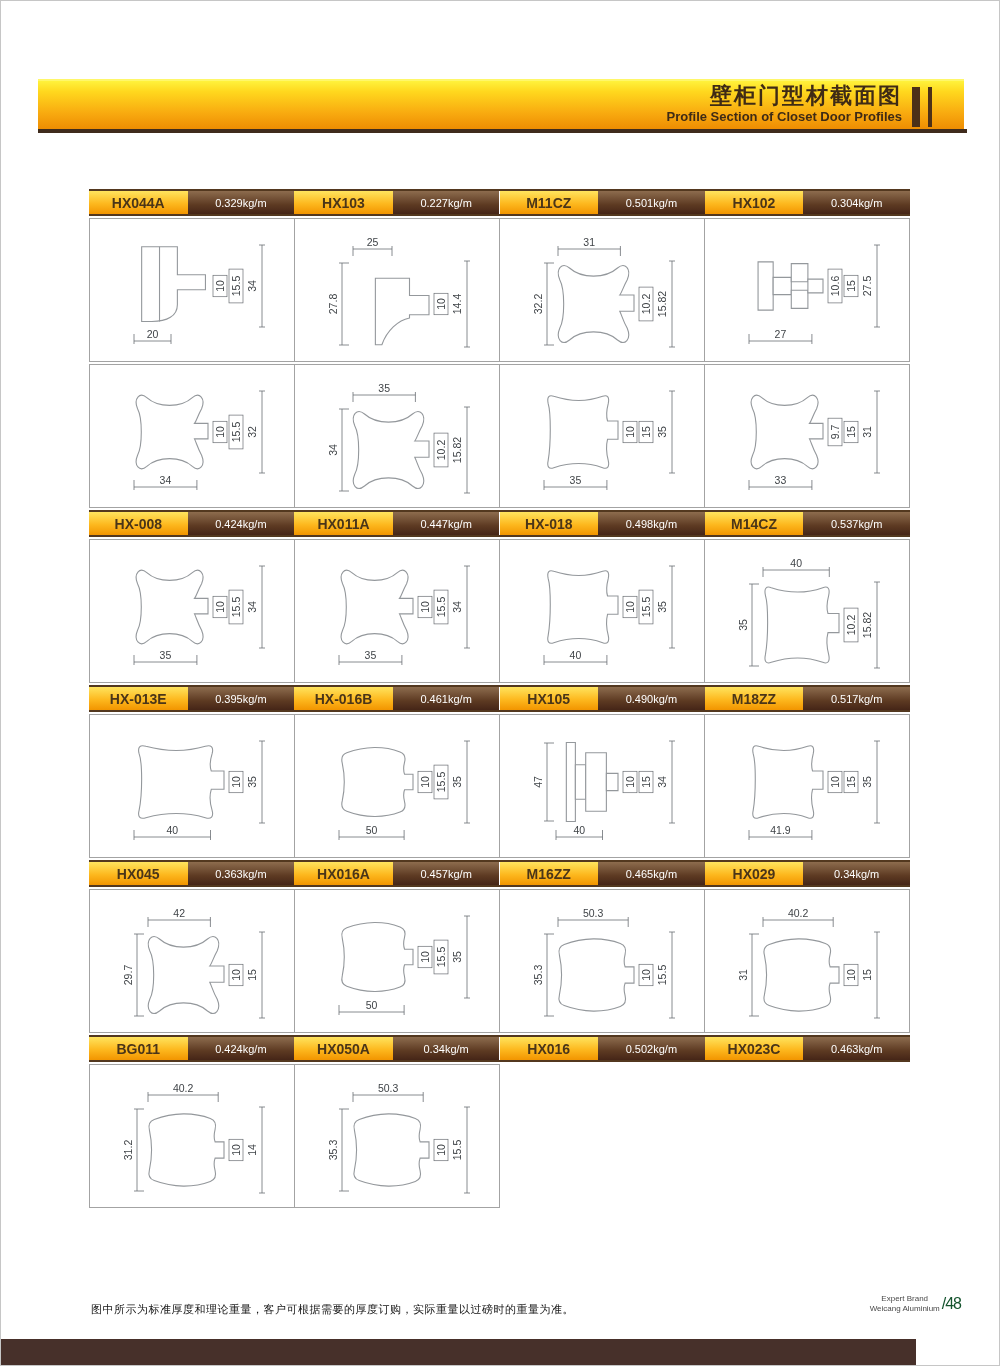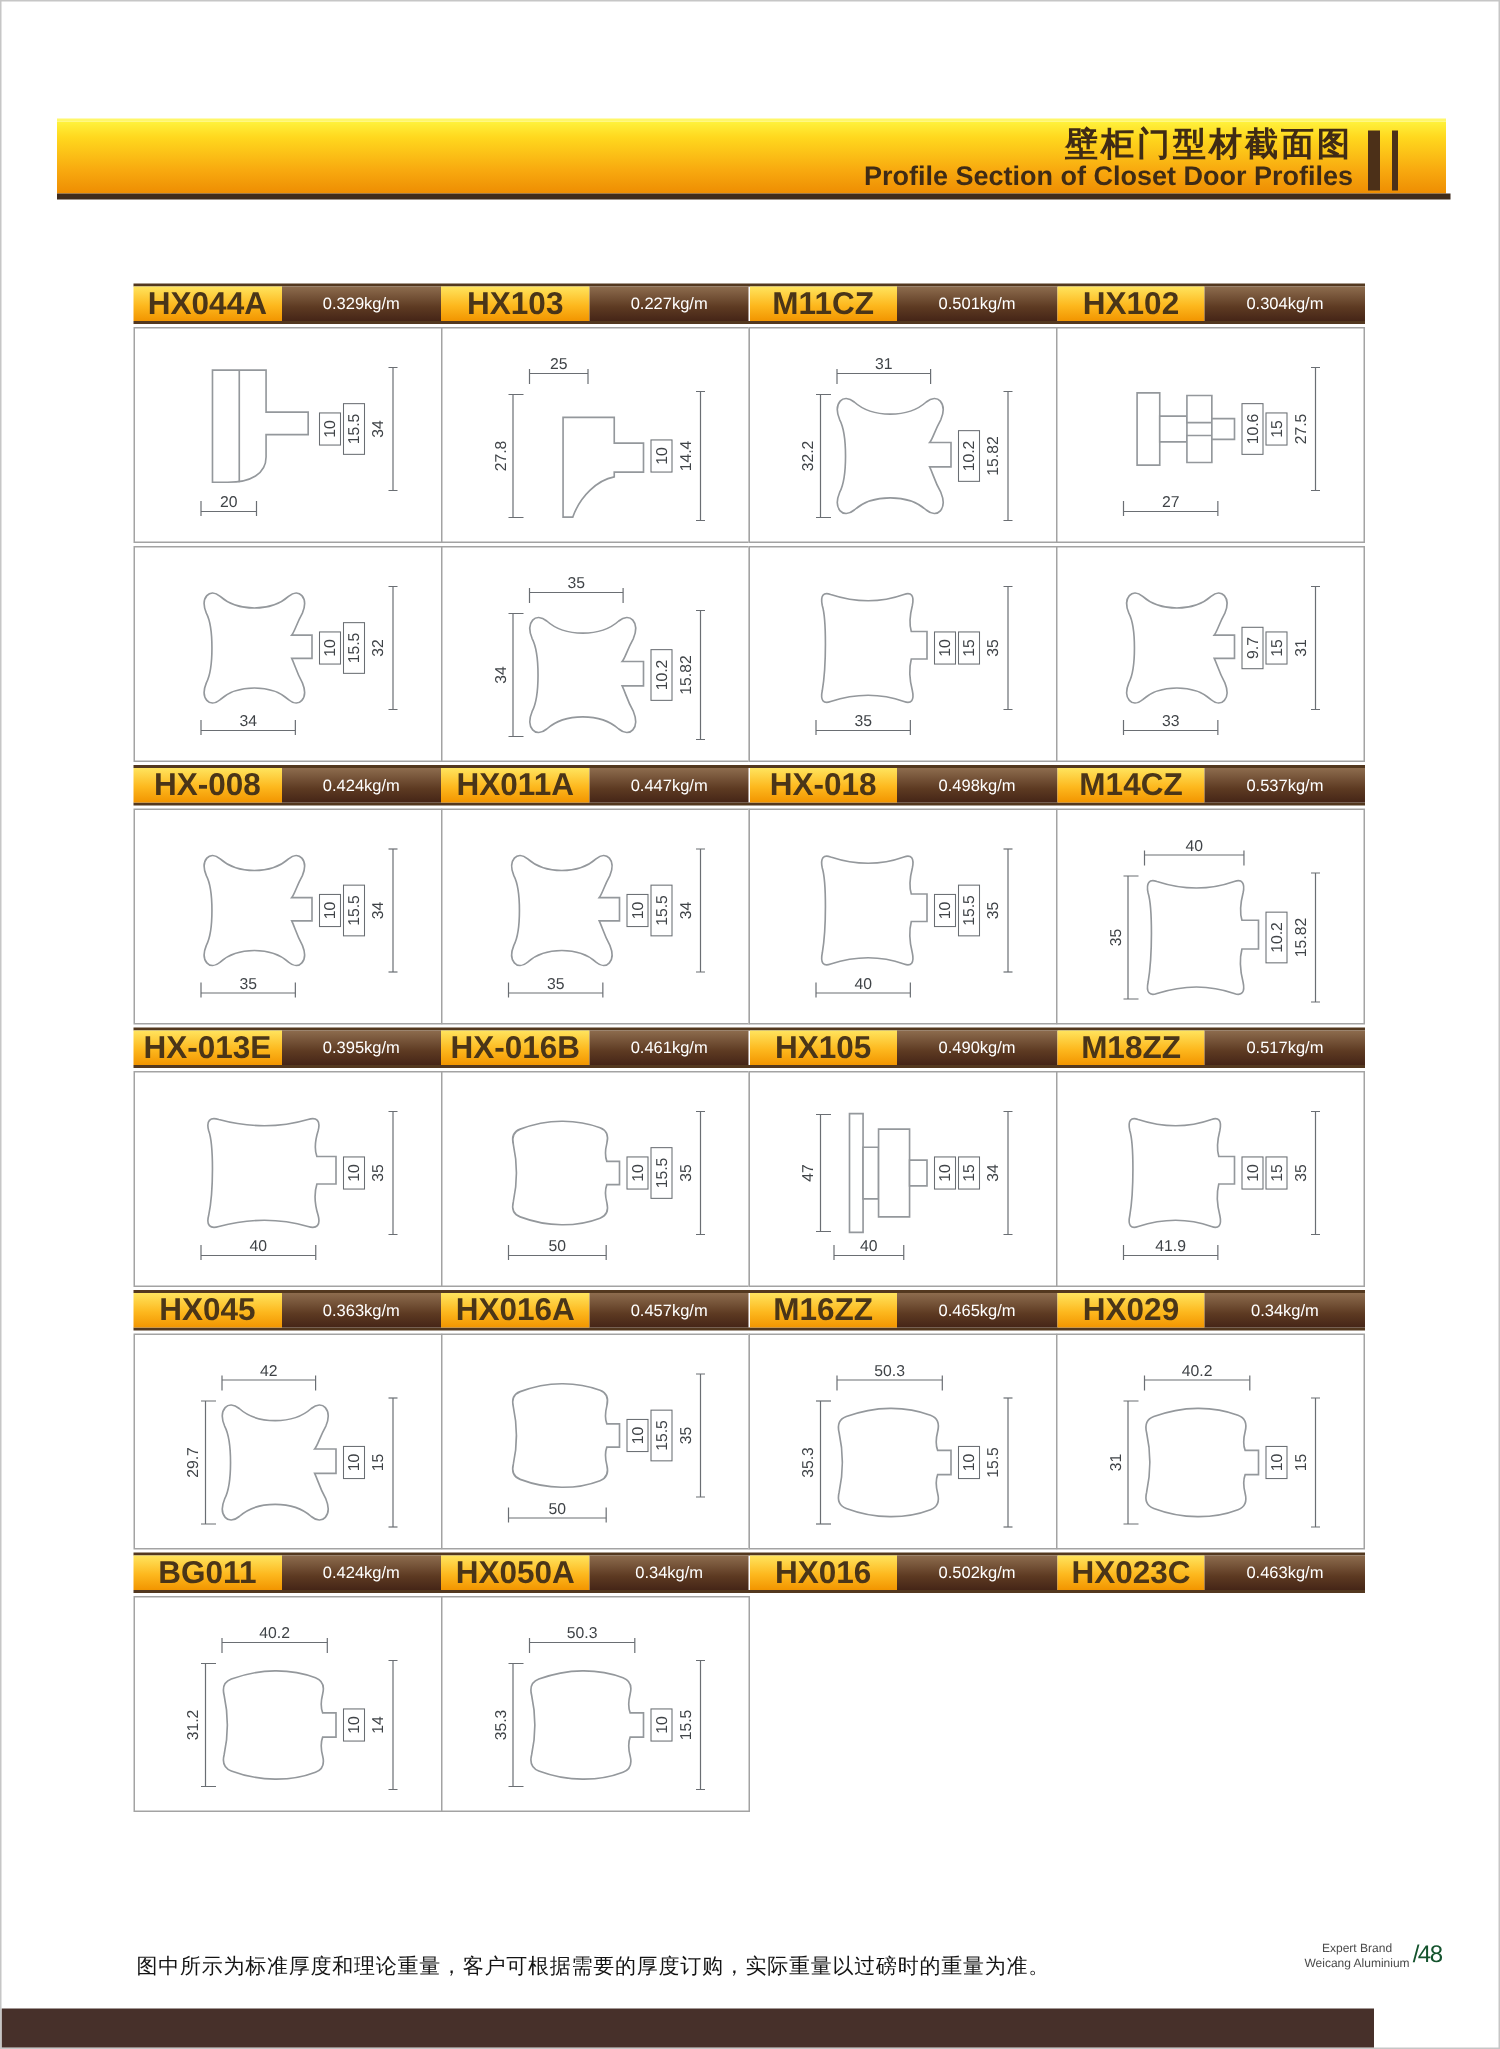--- a/index.html
+++ b/index.html
@@ -10,52 +10,52 @@
     font-family:"Liberation Sans", sans-serif;
   }
   
   .banner {
     position:absolute; left:37px; top:78px; width:926px; height:50px;
     background:linear-gradient(180deg,#fff23c 0%,#ffd81e 22%,#f8a90f 68%,#ee8d02 100%);
     border-top:2px solid #fff76a;
   }
   .banner-text { position:absolute; right:62px; top:2px; text-align:right; color:#3f2b15; }
   .banner-title-zh { font-size:22px; font-weight:bold; letter-spacing:2px; line-height:26px; }
-  .banner-title-en { font-size:18px; font-weight:bold; line-height:16px; }
+  .banner-title-en { font-size:13px; font-weight:bold; line-height:16px; }
   .banner-bar1 { position:absolute; right:44px; top:6px; width:8px; height:40px; background:#4c3018; }
   .banner-bar2 { position:absolute; right:32px; top:6px; width:4px; height:40px; background:#4c3018; }
   .banner-underline { position:absolute; left:37px; top:128px; width:929px; height:4px; background:#3f2b1c; }
   
   .grid { position:absolute; left:88px; top:188px; width:824px; }
   .header-row { display:flex; width:821px; height:27px;
     border-top:2px solid #53381f; border-bottom:2px solid #53381f; margin-bottom:2px; }
   .header-col { flex:1; display:flex; }
   .hdr-code {
     width:48%; display:flex; align-items:center; justify-content:center;
     background:linear-gradient(180deg,#ffe45e 0%,#fdb81e 55%,#f29500 100%);
-    color:#4a3518; font-size:21px; font-weight:bold;
+    color:#4a3518; font-size:14px; font-weight:bold;
   }
   .hdr-weight {
     width:52%; display:flex; align-items:center; justify-content:center;
     background:linear-gradient(180deg,#8d6c4e 0%,#5d3a22 60%,#452517 100%);
     color:#ffffff; font-size:11px;
   }
   .cells-row { display:flex; margin-bottom:2px; }
   .cell {
     width:206px; height:144px; background:#fff;
     border:1px solid #a3a3a3; margin-right:-1px;
   }
   .cell:last-child { margin-right:0; }
   .cells-row { margin-bottom:2px; }
   svg .shp { fill:#ffffff; stroke:#94989c; stroke-width:1.1; }
   svg .dl  { stroke:#6a6e73; stroke-width:0.8; fill:none; }
   svg .db  { fill:none; stroke:#6a6e73; stroke-width:0.7; }
   svg .dt  { fill:#3f4347; font-size:10.5px; font-family:"Liberation Sans",sans-serif; }
   
-  .footer-note { position:absolute; left:90px; top:1301px; font-size:14px; color:#141414; letter-spacing:0.5px; }
+  .footer-note { position:absolute; left:90px; top:1301px; font-size:11px; color:#141414; letter-spacing:0.5px; }
   .brand { position:absolute; right:38px; top:1293px; display:flex; align-items:center; }
   .brand-lines { text-align:center; font-size:8px; color:#4a4a4a; line-height:1.25; }
   .page-num { font-size:16px; font-weight:normal; color:#14532d; margin-left:2px; letter-spacing:-1px; }
   .bottom-bar { position:absolute; left:0; top:1338px; width:915px; height:28px; background:#47302a; }
 </style>
 </head>
 <body>
 
 <div class="page">
 

